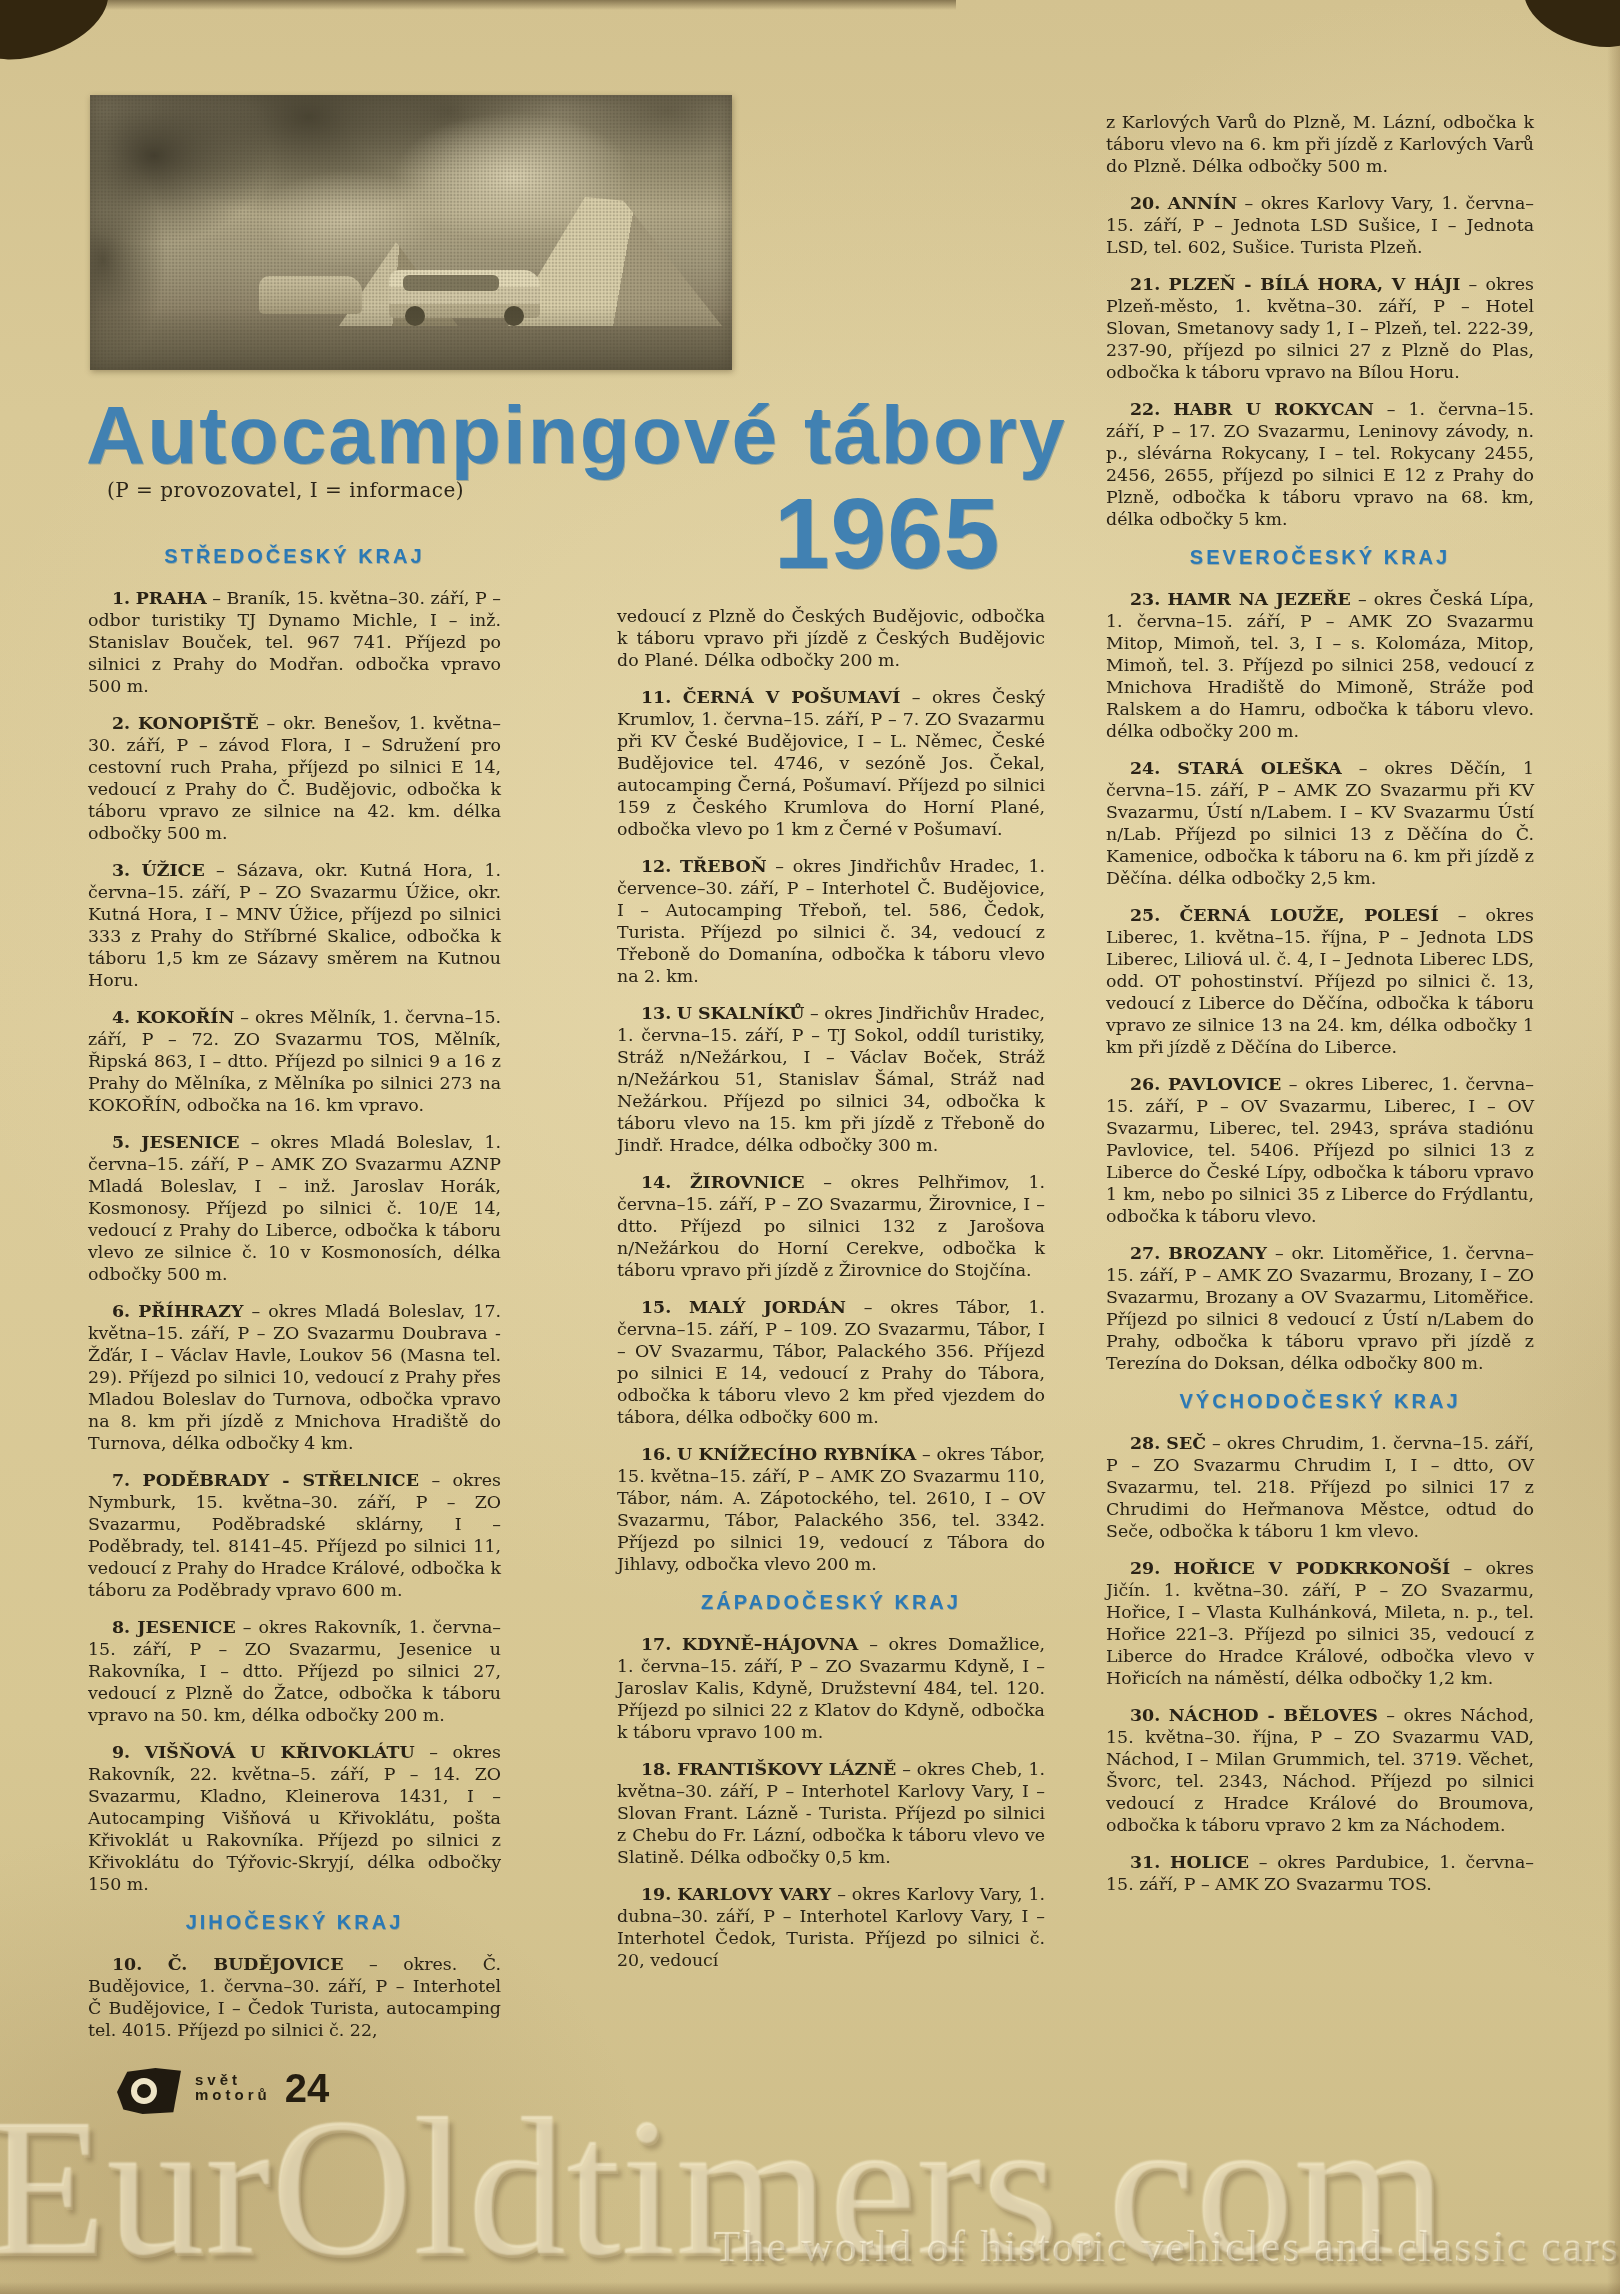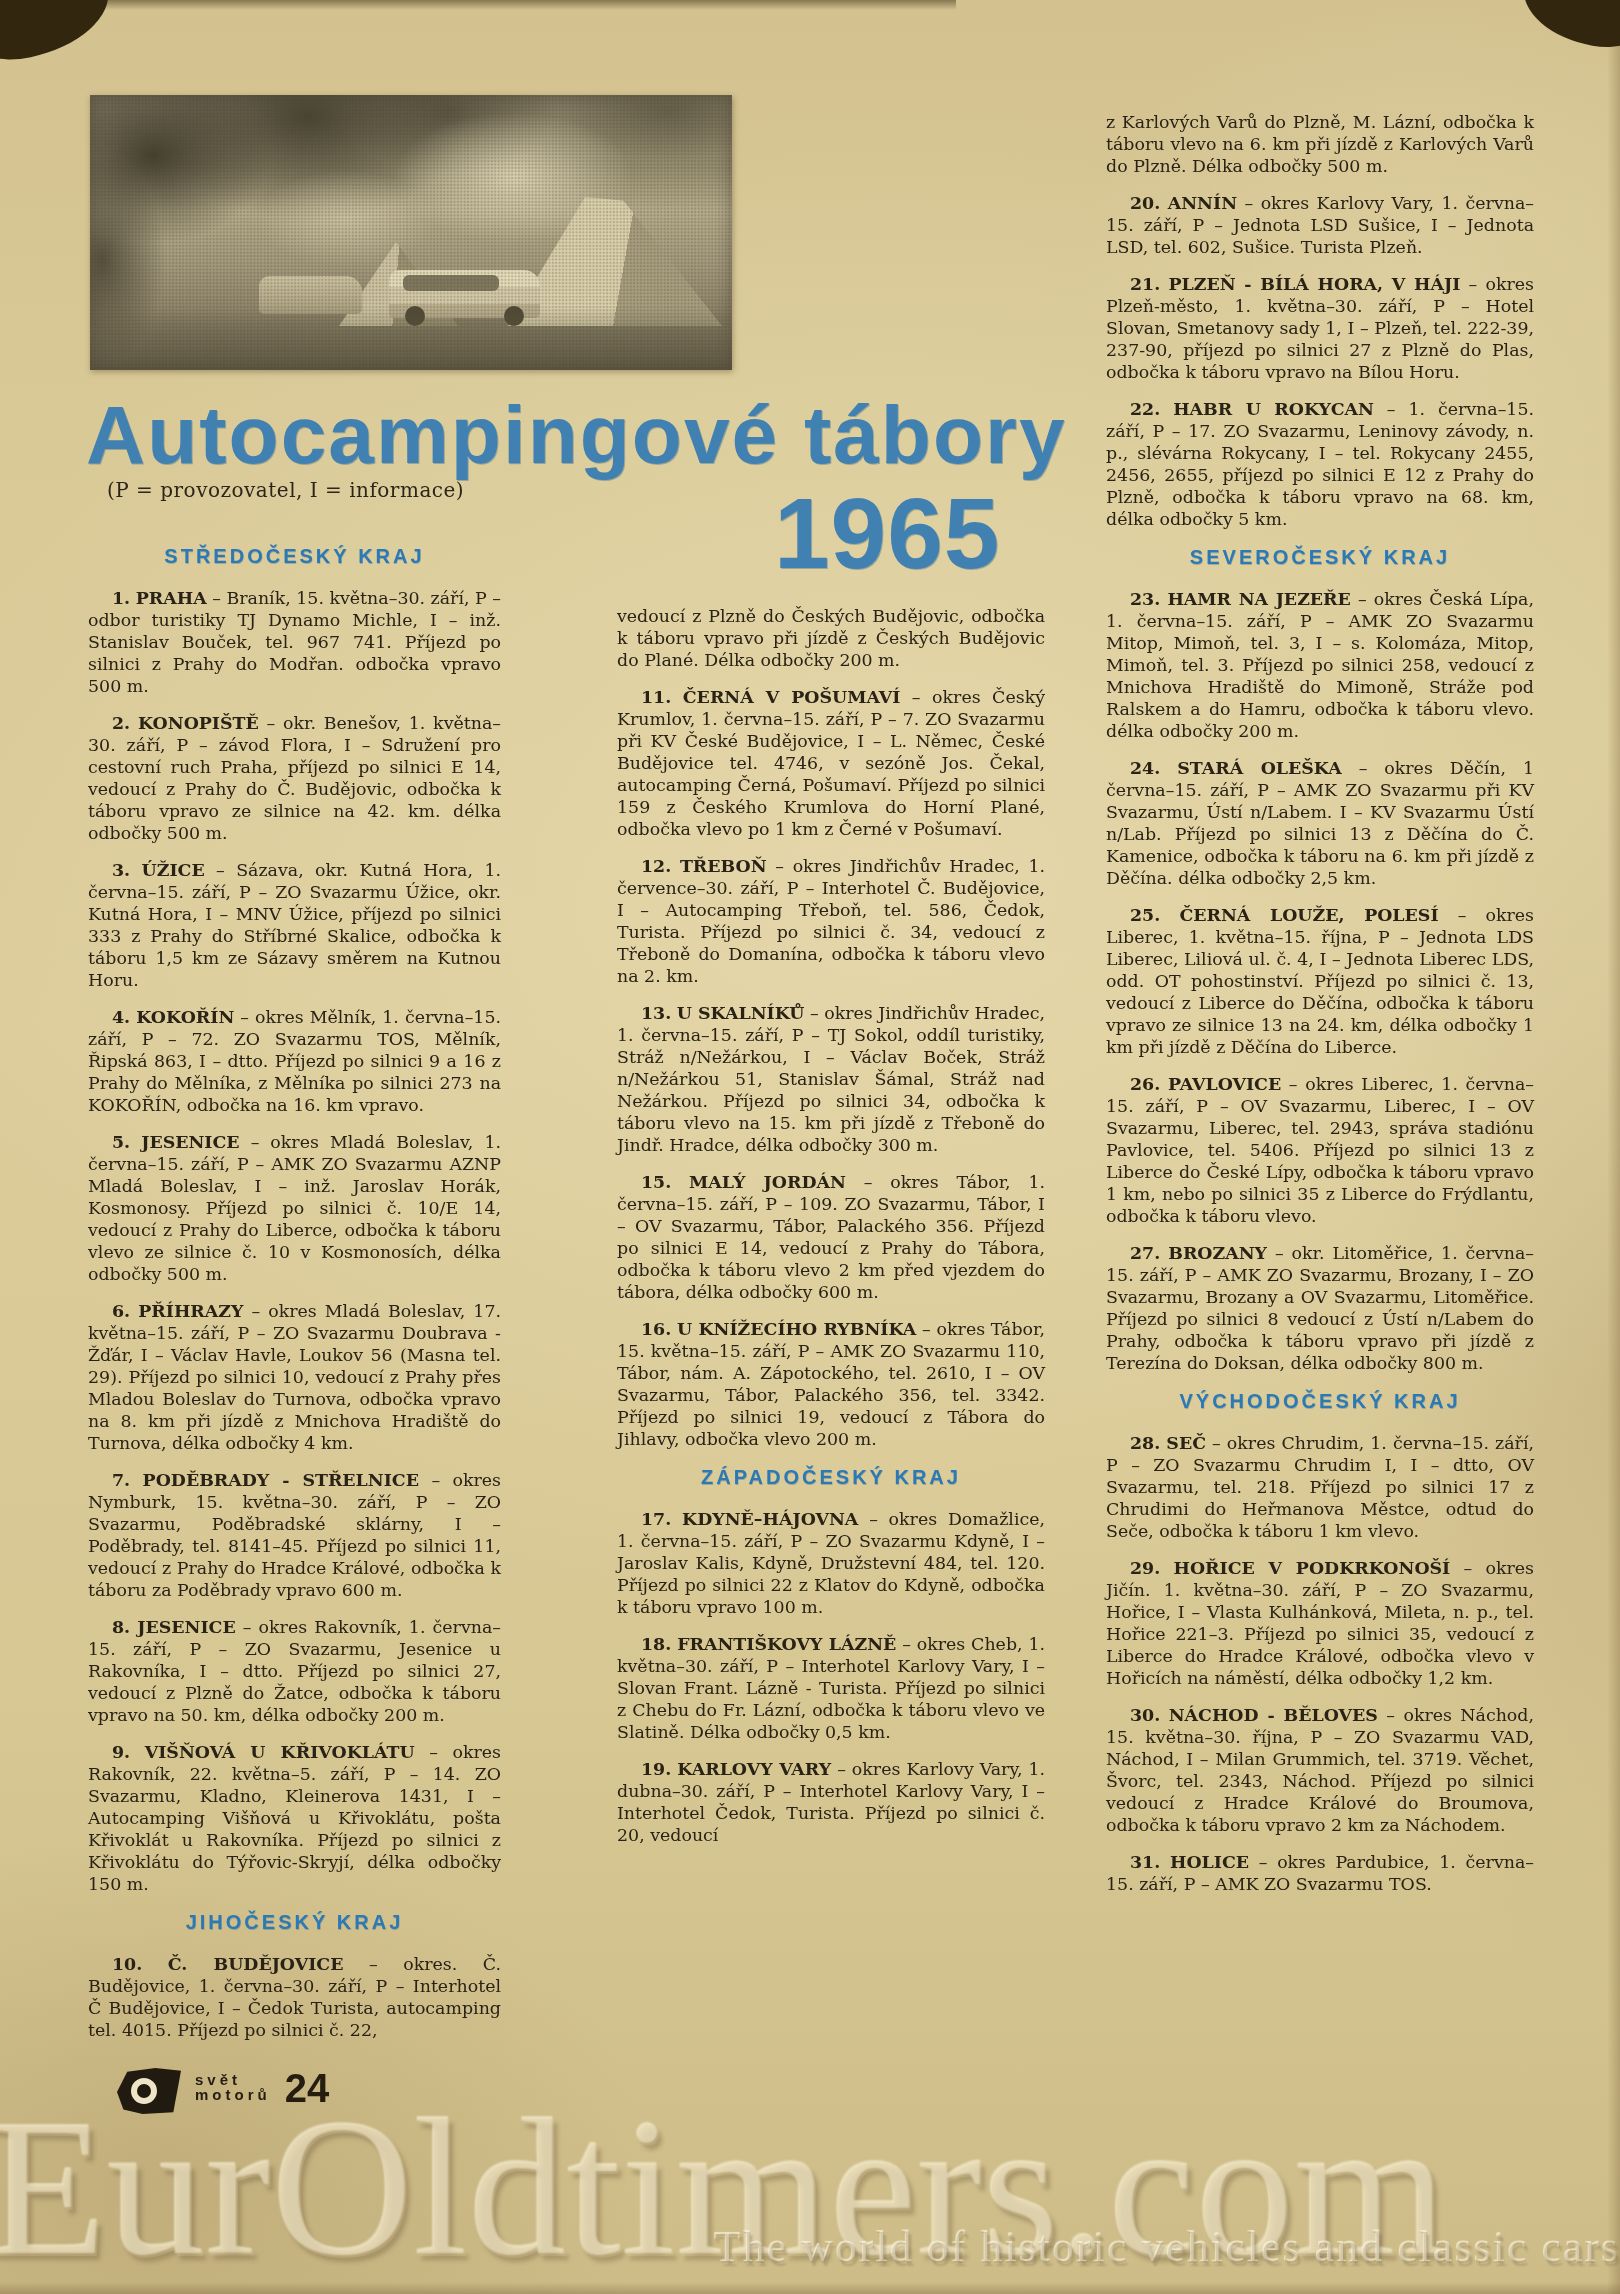--- a/index.html
+++ b/index.html
@@ -129,20 +129,21 @@
     <p class="entry"><span class="bn">9.</span> <span class="bn">VIŠŇOVÁ U KŘIVOKLÁTU</span> <span>– okres Rakovník, 22. května–5. září, P – 14. ZO Svazarmu, Kladno, Kleinerova 1431, I – Autocamping Višňová u Křivoklátu, pošta Křivoklát u Rakovníka. Příjezd po silnici z Křivoklátu do Týřovic-Skryjí, délka odbočky 150 m.</span></p>
     <h2 class="kraj">JIHOČESKÝ KRAJ</h2>
     <p class="entry"><span class="bn">10.</span> <span class="bn">Č. BUDĚJOVICE</span> <span>– okres. Č. Budějovice, 1. června–30. září, P – Interhotel Č Budějovice, I – Čedok Turista, autocamping tel. 4015. Příjezd po silnici č. 22,</span></p>
   </div>
 
   <div class="col" style="left:617px;top:605px;width:428px;">
     <p class="cont">vedoucí z Plzně do Českých Budějovic, odbočka k táboru vpravo při jízdě z Českých Budějovic do Plané. Délka odbočky 200 m.</p>
     <p class="entry"><span class="bn">11.</span> <span class="bn">ČERNÁ V POŠUMAVÍ</span> <span>– okres Český Krumlov, 1. června–15. září, P – 7. ZO Svazarmu při KV České Budějovice, I – L. Němec, České Budějovice tel. 4746, v sezóně Jos. Čekal, autocamping Černá, Pošumaví. Příjezd po silnici 159 z Českého Krumlova do Horní Plané, odbočka vlevo po 1 km z Černé v Pošumaví.</span></p>
     <p class="entry"><span class="bn">12.</span> <span class="bn">TŘEBOŇ</span> <span>– okres Jindřichův Hradec, 1. července–30. září, P – Interhotel Č. Budějovice, I – Autocamping Třeboň, tel. 586, Čedok, Turista. Příjezd po silnici č. 34, vedoucí z Třeboně do Domanína, odbočka k táboru vlevo na 2. km.</span></p>
     <p class="entry"><span class="bn">13.</span> <span class="bn">U SKALNÍKŮ</span> <span>– okres Jindřichův Hradec, 1. června–15. září, P – TJ Sokol, oddíl turistiky, Stráž n/Nežárkou, I – Václav Boček, Stráž n/Nežárkou 51, Stanislav Šámal, Stráž nad Nežárkou. Příjezd po silnici 34, odbočka k táboru vlevo na 15. km při jízdě z Třeboně do Jindř. Hradce, délka odbočky 300 m.</span></p>
+    <p class="entry"><span class="bn">14.</span> <span class="bn">ŽIROVNICE</span> <span>– okres Pelhřimov, 1. června–15. září, P – ZO Svazarmu, Žirovnice, I – dtto. Příjezd po silnici 132 z Jarošova n/Nežárkou do Horní Cerekve, odbočka k táboru vpravo při jízdě z Žirovnice do Stojčína.</span></p>
     <p class="entry"><span class="bn">15.</span> <span class="bn">MALÝ JORDÁN</span> <span>– okres Tábor, 1. června–15. září, P – 109. ZO Svazarmu, Tábor, I – OV Svazarmu, Tábor, Palackého 356. Příjezd po silnici E 14, vedoucí z Prahy do Tábora, odbočka k táboru vlevo 2 km před vjezdem do tábora, délka odbočky 600 m.</span></p>
     <p class="entry"><span class="bn">16.</span> <span class="bn">U KNÍŽECÍHO RYBNÍKA</span> <span>– okres Tábor, 15. května–15. září, P – AMK ZO Svazarmu 110, Tábor, nám. A. Zápotockého, tel. 2610, I – OV Svazarmu, Tábor, Palackého 356, tel. 3342. Příjezd po silnici 19, vedoucí z Tábora do Jihlavy, odbočka vlevo 200 m.</span></p>
     <h2 class="kraj">ZÁPADOČESKÝ KRAJ</h2>
     <p class="entry"><span class="bn">17.</span> <span class="bn">KDYNĚ–HÁJOVNA</span> <span>– okres Domažlice, 1. června–15. září, P – ZO Svazarmu Kdyně, I – Jaroslav Kalis, Kdyně, Družstevní 484, tel. 120. Příjezd po silnici 22 z Klatov do Kdyně, odbočka k táboru vpravo 100 m.</span></p>
     <p class="entry"><span class="bn">18.</span> <span class="bn">FRANTIŠKOVY LÁZNĚ</span> <span>– okres Cheb, 1. května–30. září, P – Interhotel Karlovy Vary, I – Slovan Frant. Lázně - Turista. Příjezd po silnici z Chebu do Fr. Lázní, odbočka k táboru vlevo ve Slatině. Délka odbočky 0,5 km.</span></p>
     <p class="entry"><span class="bn">19.</span> <span class="bn">KARLOVY VARY</span> <span>– okres Karlovy Vary, 1. dubna–30. září, P – Interhotel Karlovy Vary, I – Interhotel Čedok, Turista. Příjezd po silnici č. 20, vedoucí</span></p>
   </div>
 
   <div class="col" style="left:1106px;top:111px;width:428px;">
     <p class="cont">z Karlových Varů do Plzně, M. Lázní, odbočka k táboru vlevo na 6. km při jízdě z Karlových Varů do Plzně. Délka odbočky 500 m.</p>

